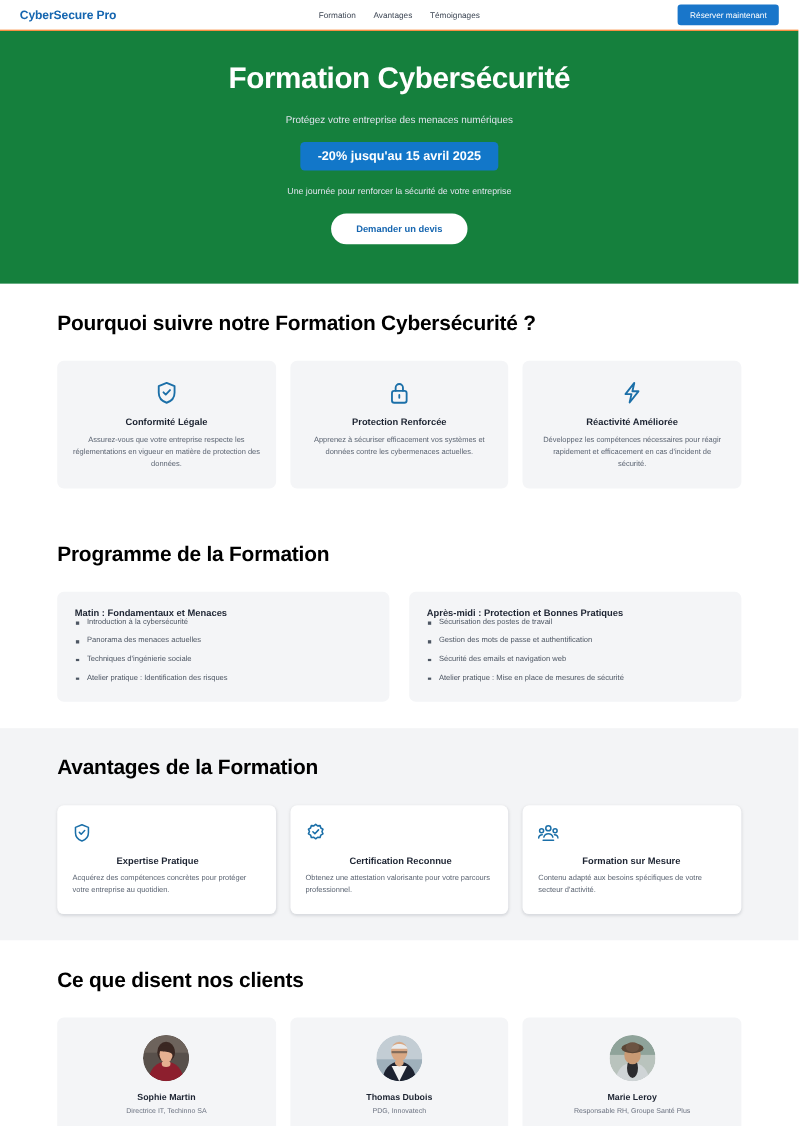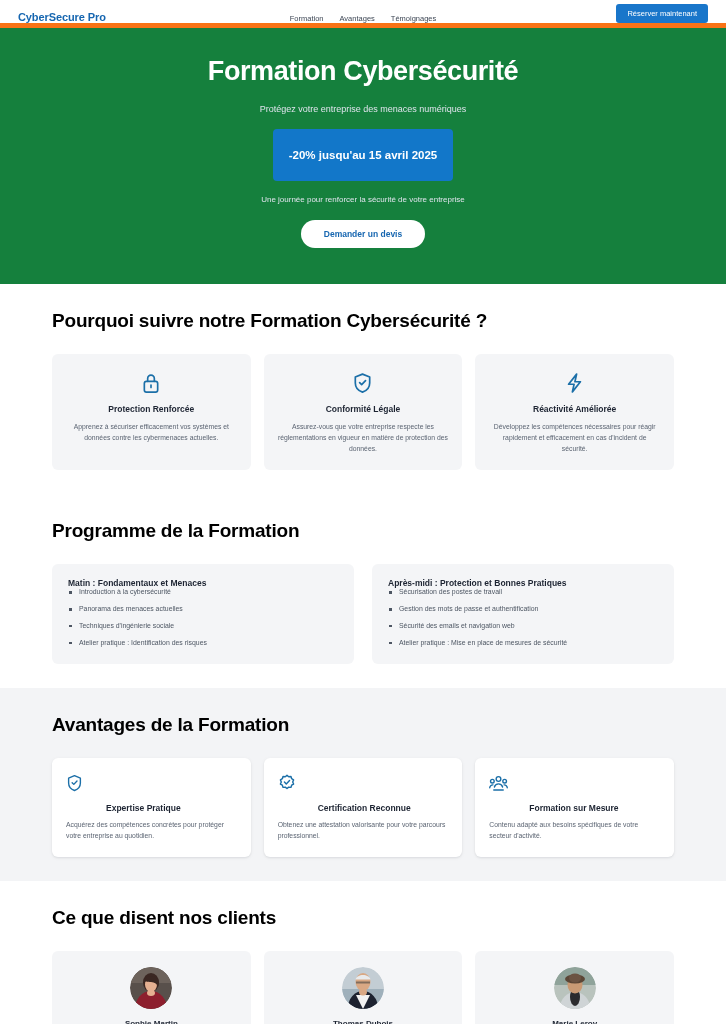--- a/index.html
+++ b/index.html
@@ -10,23 +10,23 @@
     color: #1f2937;
     -webkit-font-smoothing: antialiased;
   }
   body { width: 726px; overflow-x: hidden; }
 
   
   .navbar {
     height: 28px;
     background: #ffffff;
     display: flex;
-    align-items: flex-end;
+    align-items: center;
     padding: 0 18px;
-    border-bottom: 5px solid #f97316;
+    border-bottom: 1px solid #f97316;
     position: relative;
   }
   .brand {
     font-size: 11px;
     font-weight: bold;
     color: #1666b0;
     letter-spacing: -0.1px;
   }
   .nav-links {
     position: absolute;
@@ -71,21 +71,21 @@
     font-size: 9px;
     margin-top: 17px;
   }
   .promo-badge {
     display: inline-block;
     margin-top: 15px;
     background: #1277c9;
     color: #ffffff;
     font-size: 11.5px;
     font-weight: bold;
-    padding: 20px 16px;
+    padding: 7px 16px;
     border-radius: 4px;
   }
   .hero-note {
     color: #dfe3ec;
     font-size: 8px;
     margin-top: 14px;
   }
   .hero-btn {
     display: inline-block;
     margin-top: 16px;
@@ -258,39 +258,39 @@
   <button class="hero-btn">Demander un devis</button>
 </header>
 
 <section class="section white">
   <div class="wrap">
     <h2 class="section-title">Pourquoi suivre notre Formation Cybersécurité ?</h2>
     <div class="why-grid">
 
       <div class="why-card">
         <div class="why-icon">
+          <svg class="ico" width="21" height="22" viewBox="0 0 24 26" fill="none" stroke="#1b6fa8" stroke-width="2" stroke-linecap="round" stroke-linejoin="round">
+            <path d="M12 2.5 3.5 6v7c0 5.5 3.7 9.2 8.5 10.8C16.8 22.2 20.5 18.5 20.5 13V6L12 2.5z"></path>
+            <path d="M8.6 12.6l2.4 2.4 4.6-4.8"></path>
+          </svg>
+        </div>
+        <div class="why-name">Conformité Légale</div>
+        <div class="why-desc">Assurez-vous que votre entreprise respecte les réglementations en vigueur en matière de protection des données.</div>
+      </div>
+
+      <div class="why-card">
+        <div class="why-icon">
           <svg class="ico" width="20" height="22" viewBox="0 0 24 26" fill="none" stroke="#1b6fa8" stroke-width="2" stroke-linecap="round" stroke-linejoin="round">
             <rect x="4" y="11" width="16" height="13" rx="2.5"></rect>
             <path d="M8 11V7.5a4 4 0 0 1 8 0V11"></path>
             <path d="M12 15.5v3"></path>
           </svg>
         </div>
         <div class="why-name">Protection Renforcée</div>
         <div class="why-desc">Apprenez à sécuriser efficacement vos systèmes et données contre les cybermenaces actuelles.</div>
-      </div>
-
-      <div class="why-card">
-        <div class="why-icon">
-          <svg class="ico" width="21" height="22" viewBox="0 0 24 26" fill="none" stroke="#1b6fa8" stroke-width="2" stroke-linecap="round" stroke-linejoin="round">
-            <path d="M12 2.5 3.5 6v7c0 5.5 3.7 9.2 8.5 10.8C16.8 22.2 20.5 18.5 20.5 13V6L12 2.5z"></path>
-            <path d="M8.6 12.6l2.4 2.4 4.6-4.8"></path>
-          </svg>
-        </div>
-        <div class="why-name">Conformité Légale</div>
-        <div class="why-desc">Assurez-vous que votre entreprise respecte les réglementations en vigueur en matière de protection des données.</div>
       </div>
 
       <div class="why-card">
         <div class="why-icon">
           <svg class="ico" width="21" height="22" viewBox="0 0 24 26" fill="none" stroke="#1b6fa8" stroke-width="2" stroke-linecap="round" stroke-linejoin="round">
             <path d="M14.5 2.5 5 14.5h6.5L9.5 23.5 19 11.5h-6.5l2-9z"></path>
           </svg>
         </div>
         <div class="why-name">Réactivité Améliorée</div>
         <div class="why-desc">Développez les compétences nécessaires pour réagir rapidement et efficacement en cas d'incident de sécurité.</div>

